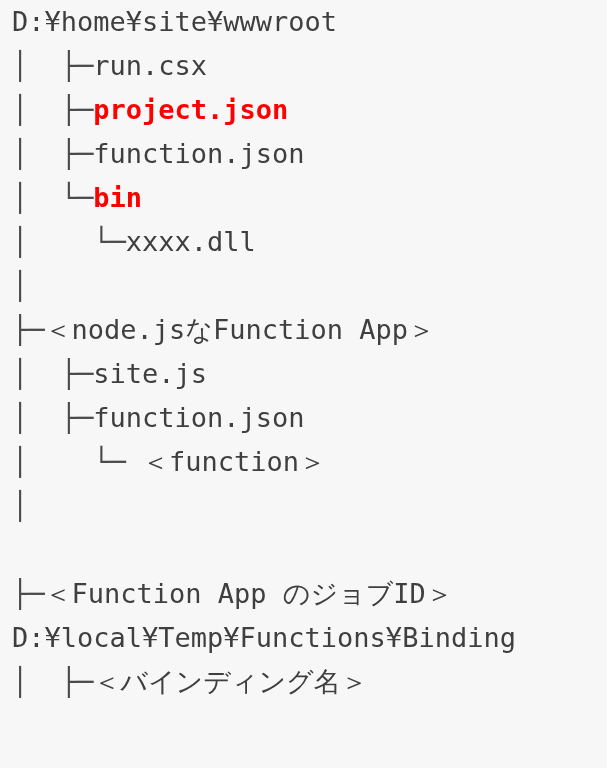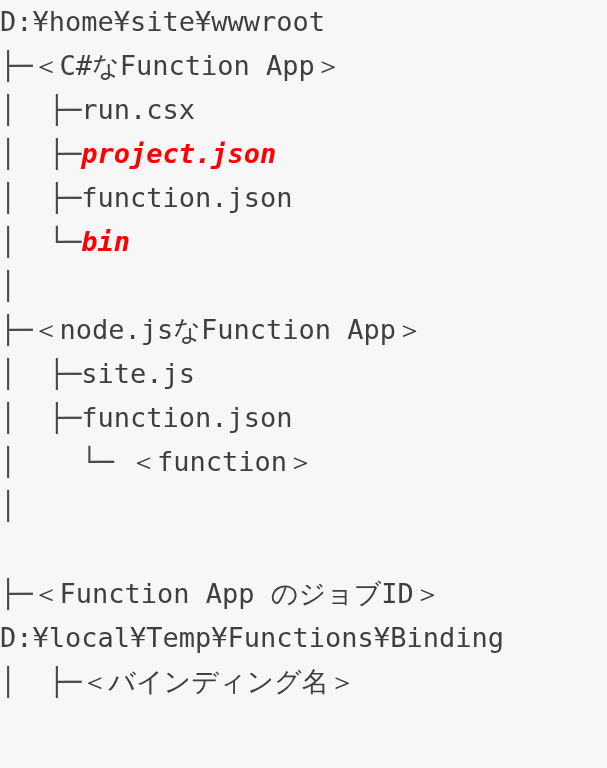--- a/index.html
+++ b/index.html
@@ -21,46 +21,46 @@
     padding: 0;
   }
   .line {
     display: block;
     height: 44px;
     line-height: 44px;
     white-space: pre;
     font-size: 27px;
     color: #3f3f3f;
     letter-spacing: 0px;
+    padding-left: 12px;
   }
   .line .prefix {
     color: #4a4a4a;
   }
   .line.red .label {
     color: #ff0000;
     font-weight: bold;
-    font-style: italic;
   }
   .line .label {
     color: #3f3f3f;
   }
   .line.blank {
     color: #4a4a4a;
   }
 </style>
 </head>
 <body>
 
 <div id="tree">
     <div class="line"><span class="prefix"></span><span class="label">D:¥home¥site¥wwwroot</span></div>
-    <div class="line"><span class="prefix">├─</span><span class="label">＜C#なFunction App＞</span></div>
     <div class="line"><span class="prefix">│  ├─</span><span class="label">run.csx</span></div>
     <div class="line red"><span class="prefix">│  ├─</span><span class="label">project.json</span></div>
     <div class="line"><span class="prefix">│  ├─</span><span class="label">function.json</span></div>
     <div class="line red"><span class="prefix">│  └─</span><span class="label">bin</span></div>
+    <div class="line"><span class="prefix">│    └─</span><span class="label">xxxx.dll</span></div>
     <div class="line blank"><span class="prefix">│</span><span class="label"></span></div>
     <div class="line"><span class="prefix">├─</span><span class="label">＜node.jsなFunction App＞</span></div>
     <div class="line"><span class="prefix">│  ├─</span><span class="label">site.js</span></div>
     <div class="line"><span class="prefix">│  ├─</span><span class="label">function.json</span></div>
     <div class="line"><span class="prefix">│    └─ </span><span class="label">＜function＞</span></div>
     <div class="line blank"><span class="prefix">│</span><span class="label"></span></div>
     <div class="line blank"><span class="prefix"></span><span class="label"></span></div>
     <div class="line"><span class="prefix">├─</span><span class="label">＜Function App のジョブID＞</span></div>
     <div class="line"><span class="prefix"></span><span class="label">D:¥local¥Temp¥Functions¥Binding</span></div>
     <div class="line"><span class="prefix">│  ├─</span><span class="label">＜バインディング名＞</span></div>

